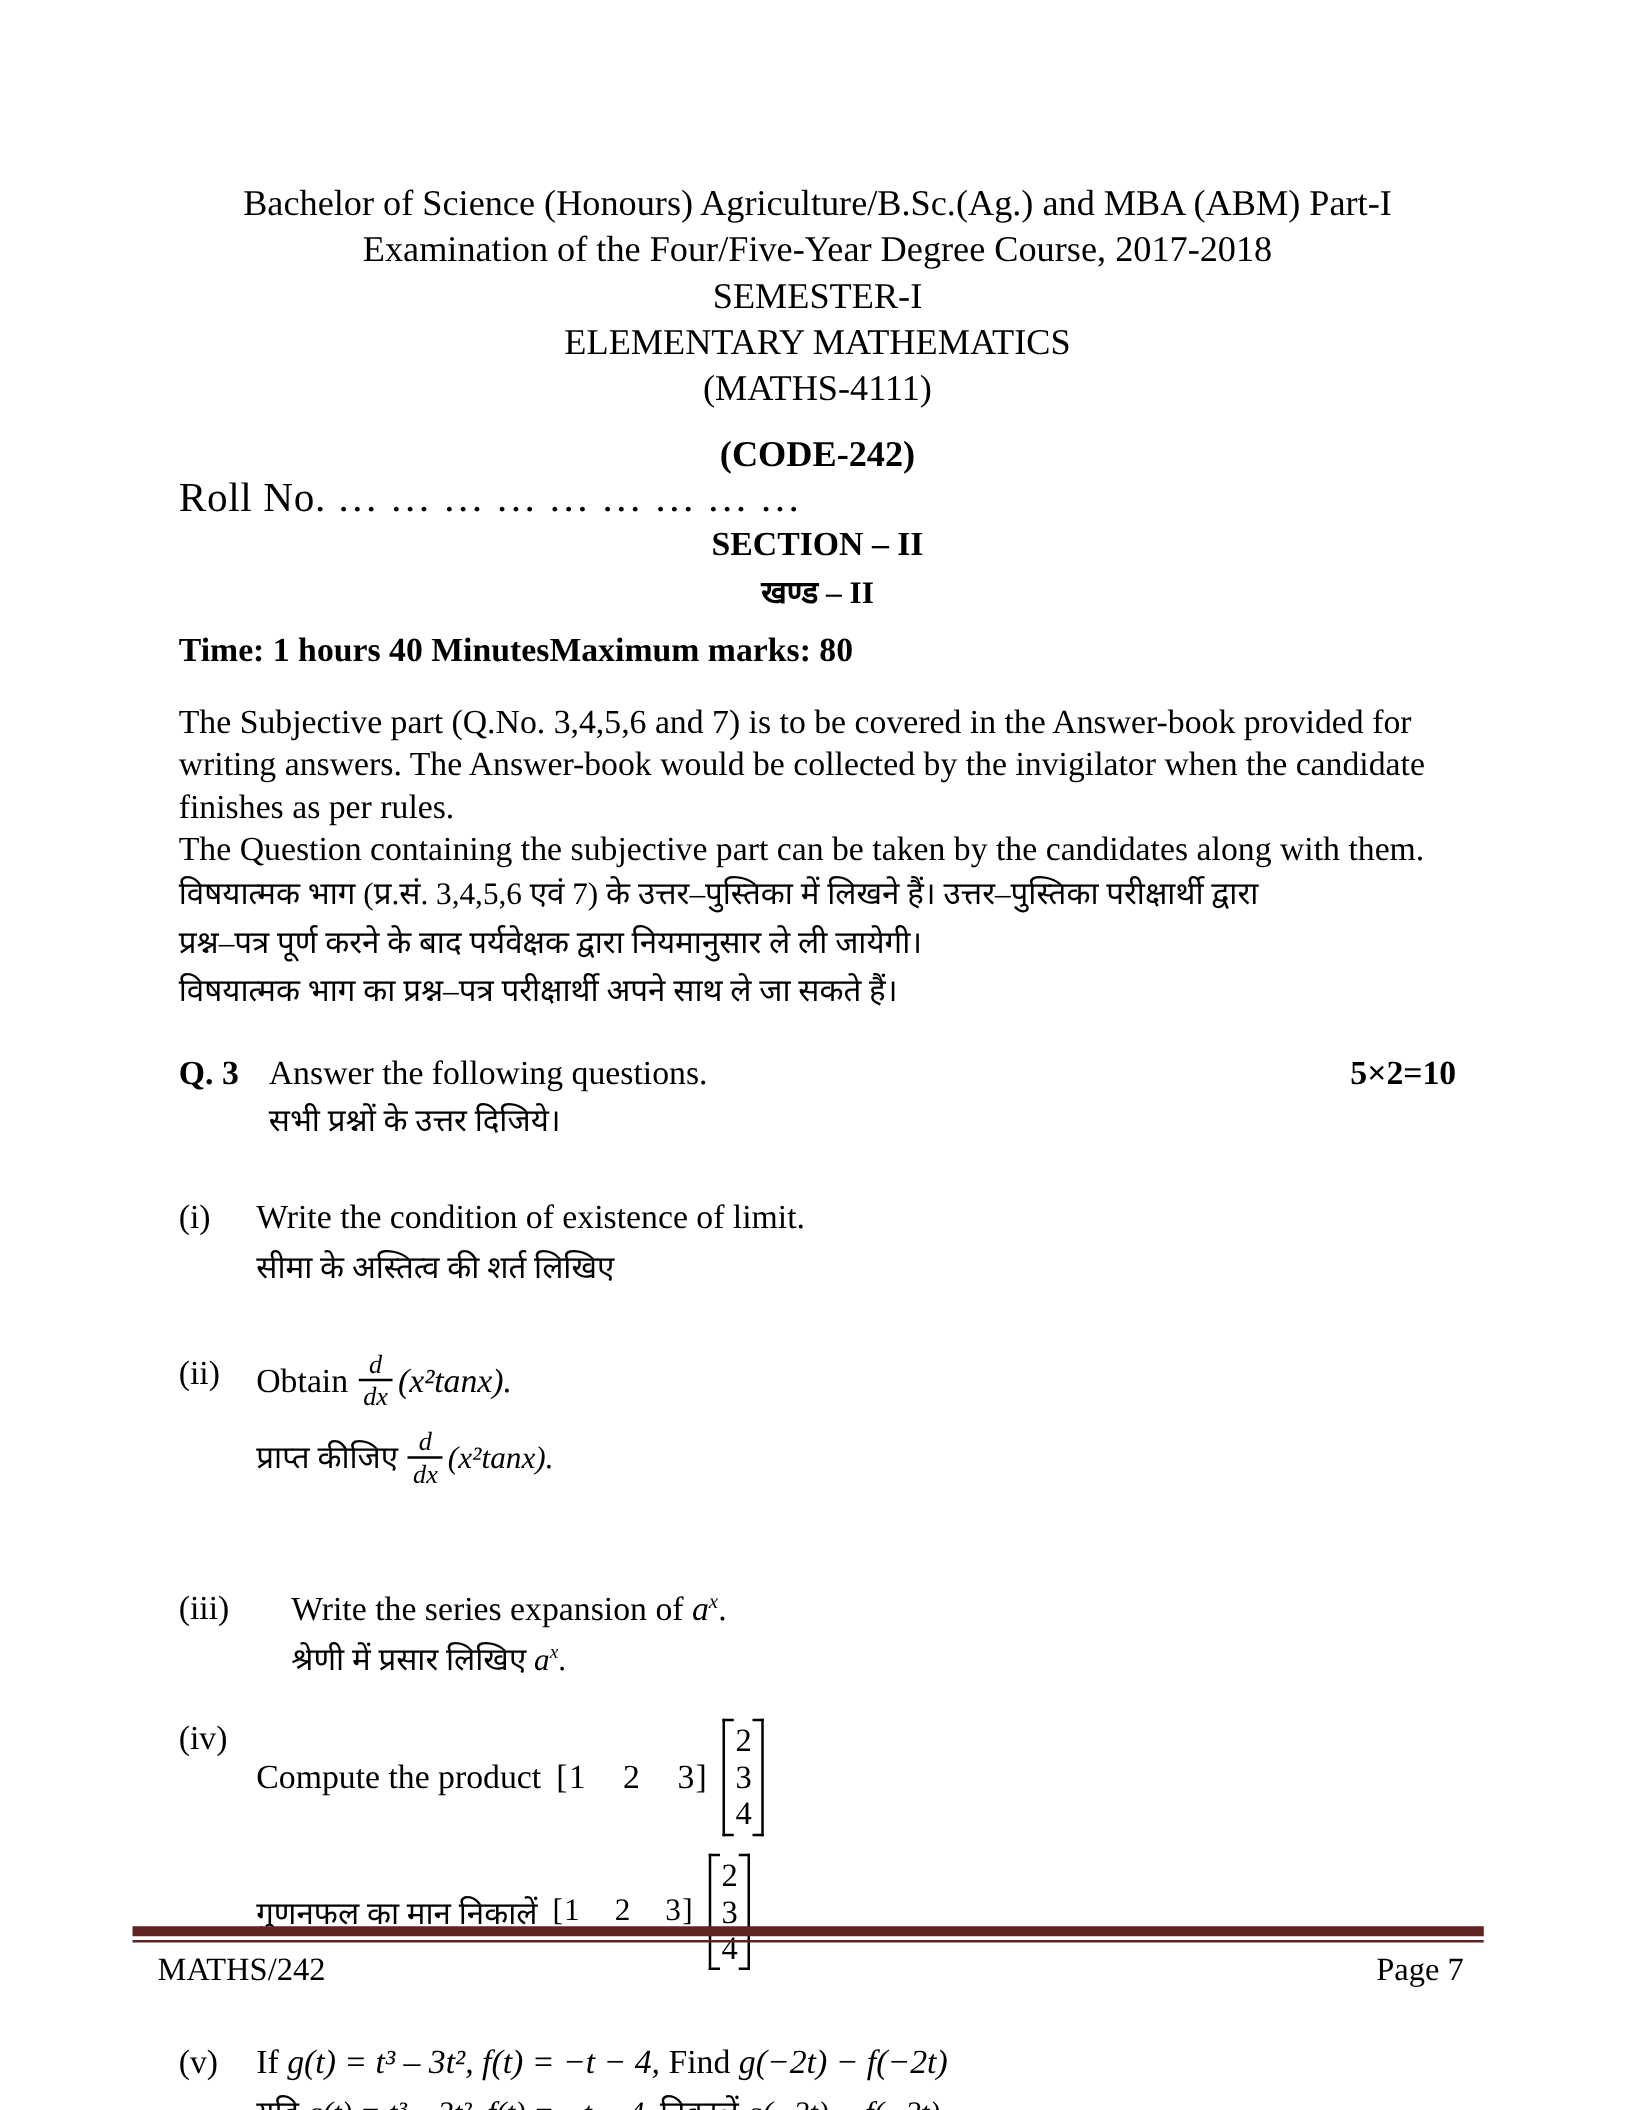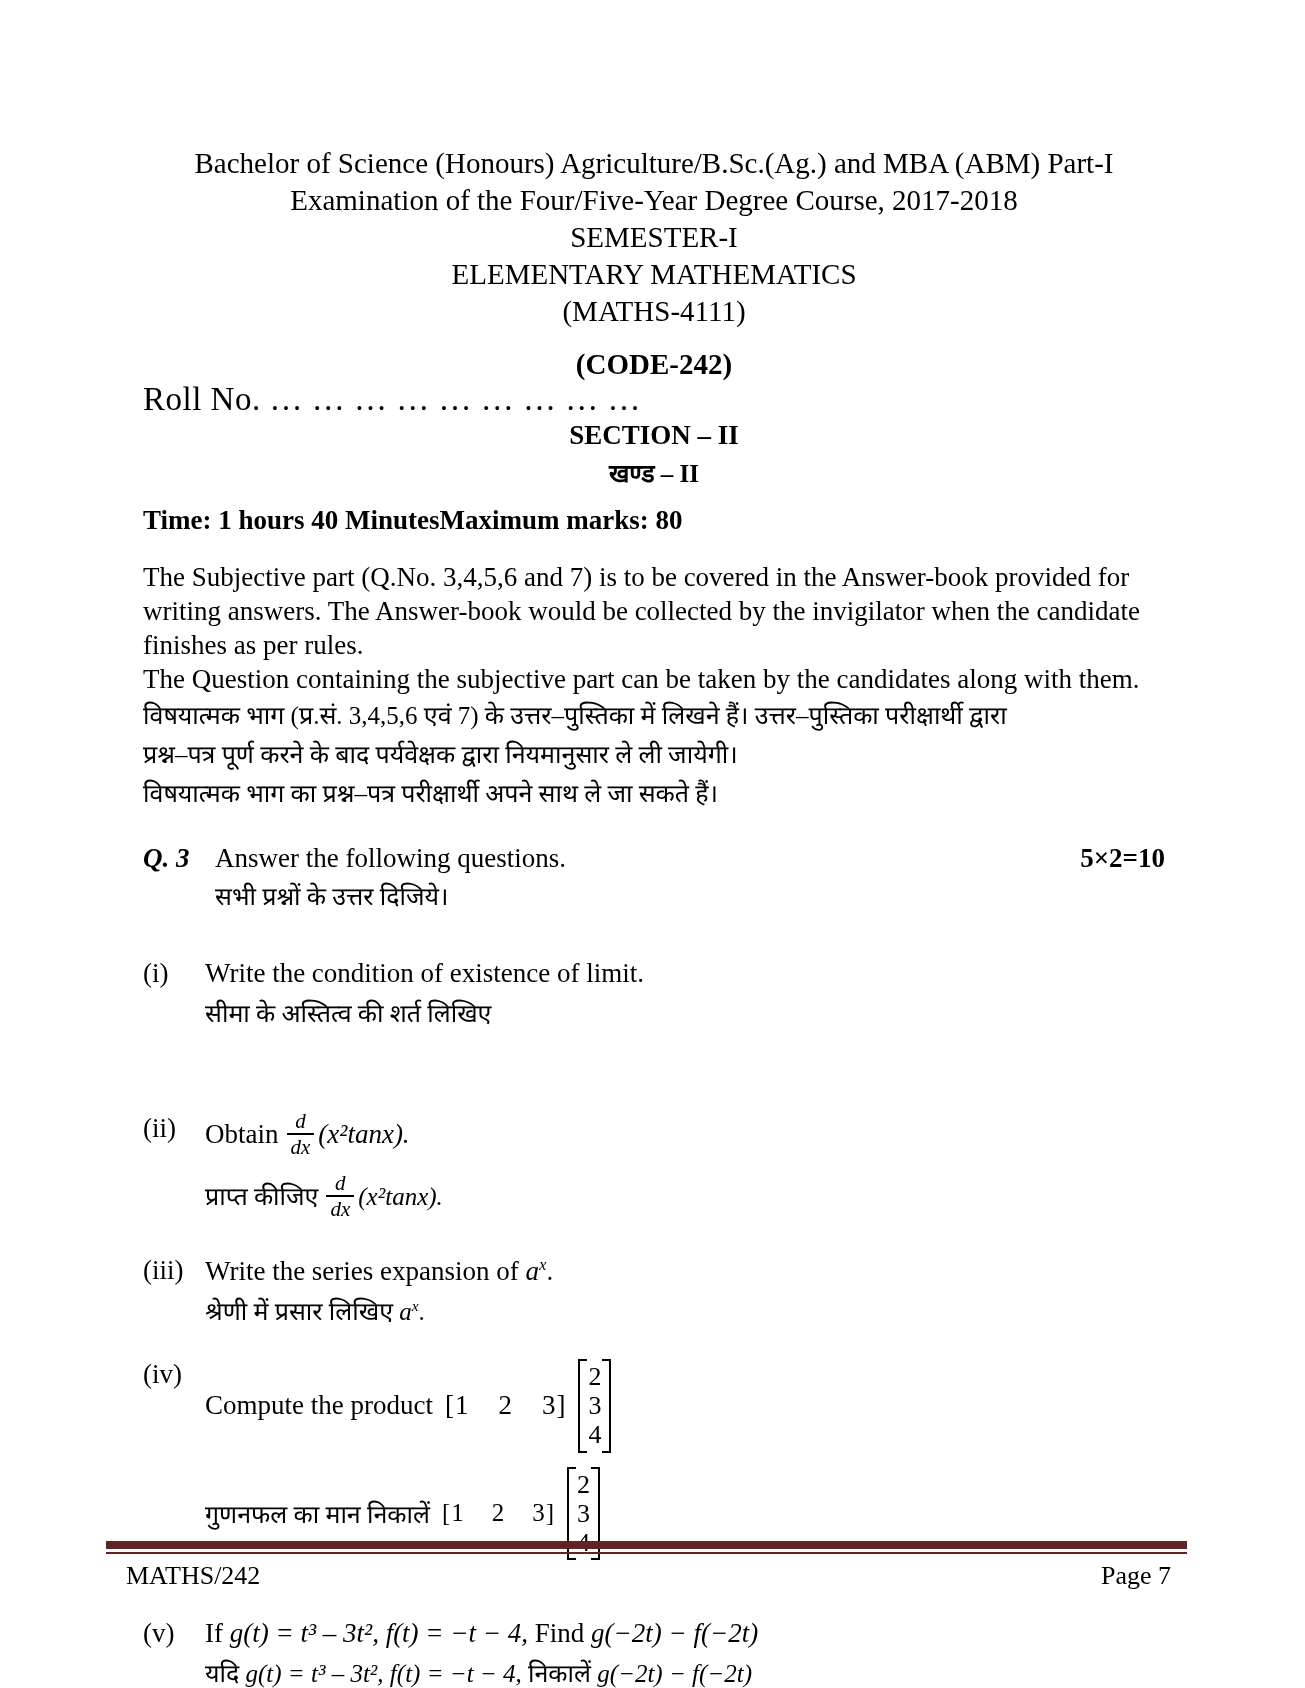--- a/index.html
+++ b/index.html
@@ -12,31 +12,31 @@
   .hdr { text-align:center; font-weight:normal; font-size:29px; line-height:37px; }
   .code-line { text-align:center; font-weight:bold; font-size:29px; margin-top:18px; }
   .rollno { text-align:left; font-size:33px; letter-spacing:0.5px; }
   .section-en { text-align:center; font-weight:bold; font-size:27px; margin-top:2px; }
   .section-hi { text-align:center; font-weight:bold; font-size:25px; margin-top:4px; }
   .meta-row { display:flex; justify-content:flex-start; font-weight:bold; font-size:27px; margin-top:16px; }
   .para-en { font-size:27px; line-height:34px; margin-top:24px; }
   .para-en2 { font-size:27px; line-height:34px; }
   .para-hi { font-size:25px; line-height:39px; }
   .qrow { display:flex; font-size:27px; margin-top:30px; }
-  .qnum { width:72px; font-weight:bold; flex:none;font-style:italic; }
+  .qnum { width:72px; font-weight:bold; flex:none; }
   .qtext { flex:1; }
   .qmarks { font-weight:bold; }
   .qhi { margin-left:72px; font-size:25px; margin-top:4px; }
   .item { display:flex; font-size:27px; }
   .ilabel { width:62px; flex:none; }
   .ibody { flex:1; }
   .hi-line { font-size:25px; }
   .mt-i   { margin-top:46px; }
-  .mt-ii  { margin-top:84px; }
-  .mt-iii { margin-top:32px; }
+  .mt-ii  { margin-top:54px; }
+  .mt-iii { margin-top:78px;gap:28px; }
   .mt-iv  { margin-top:32px; }
   .mt-v   { margin-top:58px; }
   .gap-sm { margin-top:6px; }
   .gap-md { margin-top:14px; }
   .math { font-style:italic; }
   .math sup { font-size:0.62em; font-style:italic; }
   .frac {
     display:inline-block; vertical-align:middle; text-align:center;
     font-style:italic; font-size:21px; line-height:1.05; margin:0 4px 0 8px; position:relative; top:-3px;
   }

